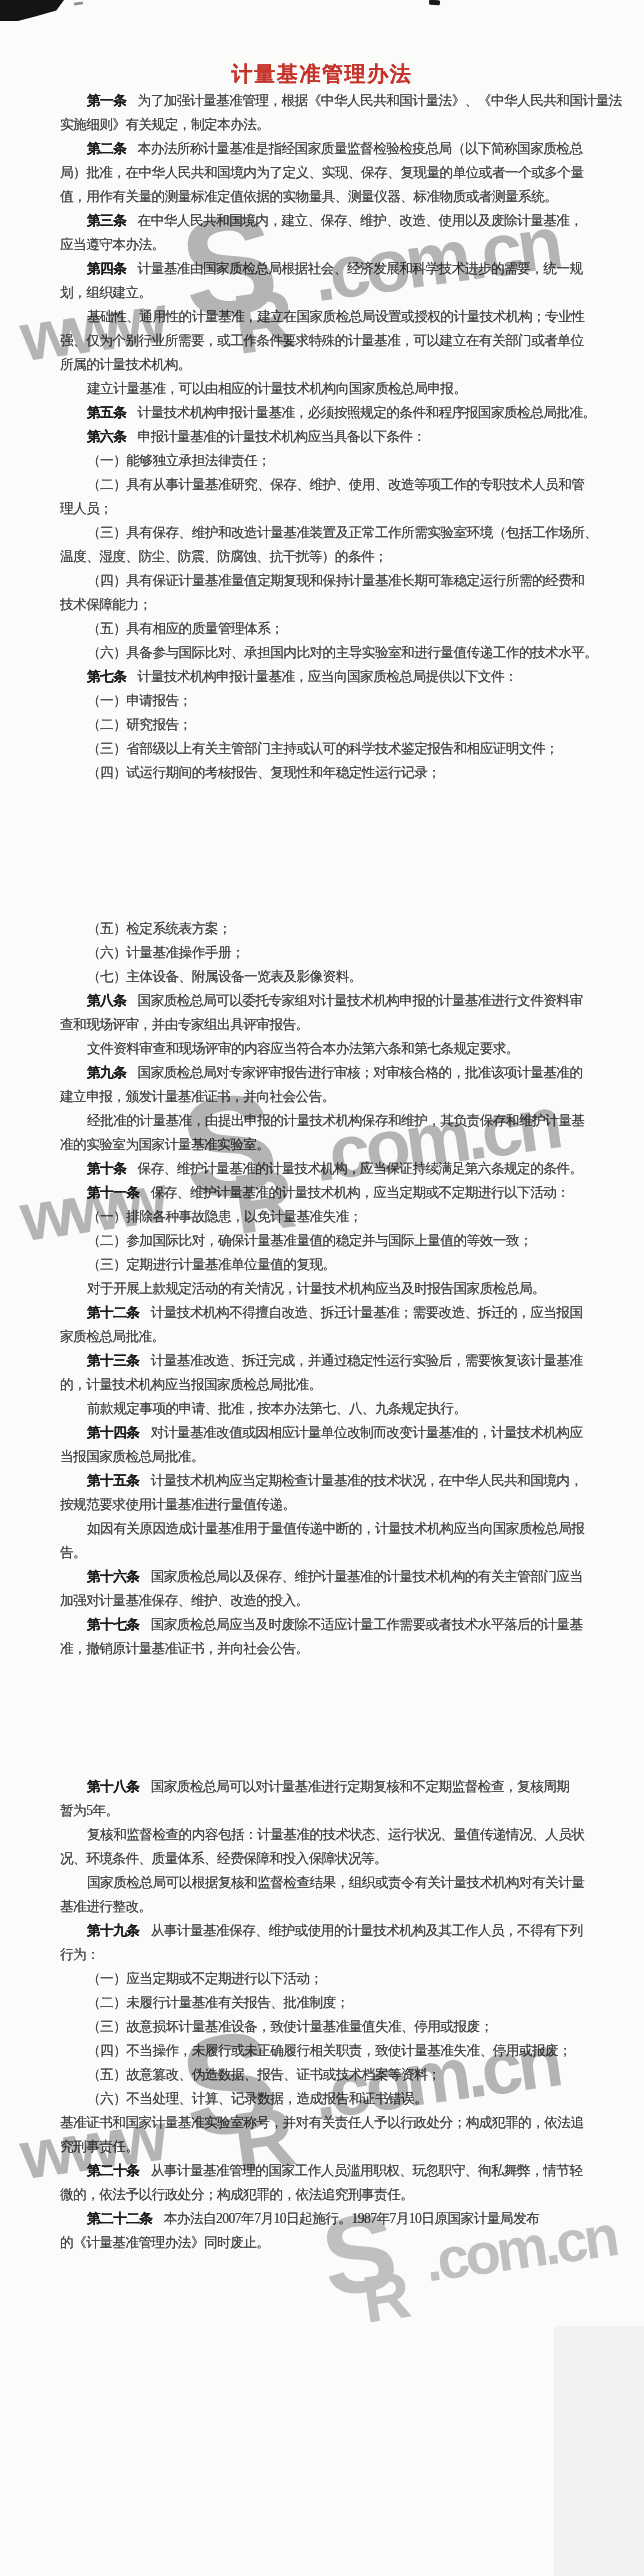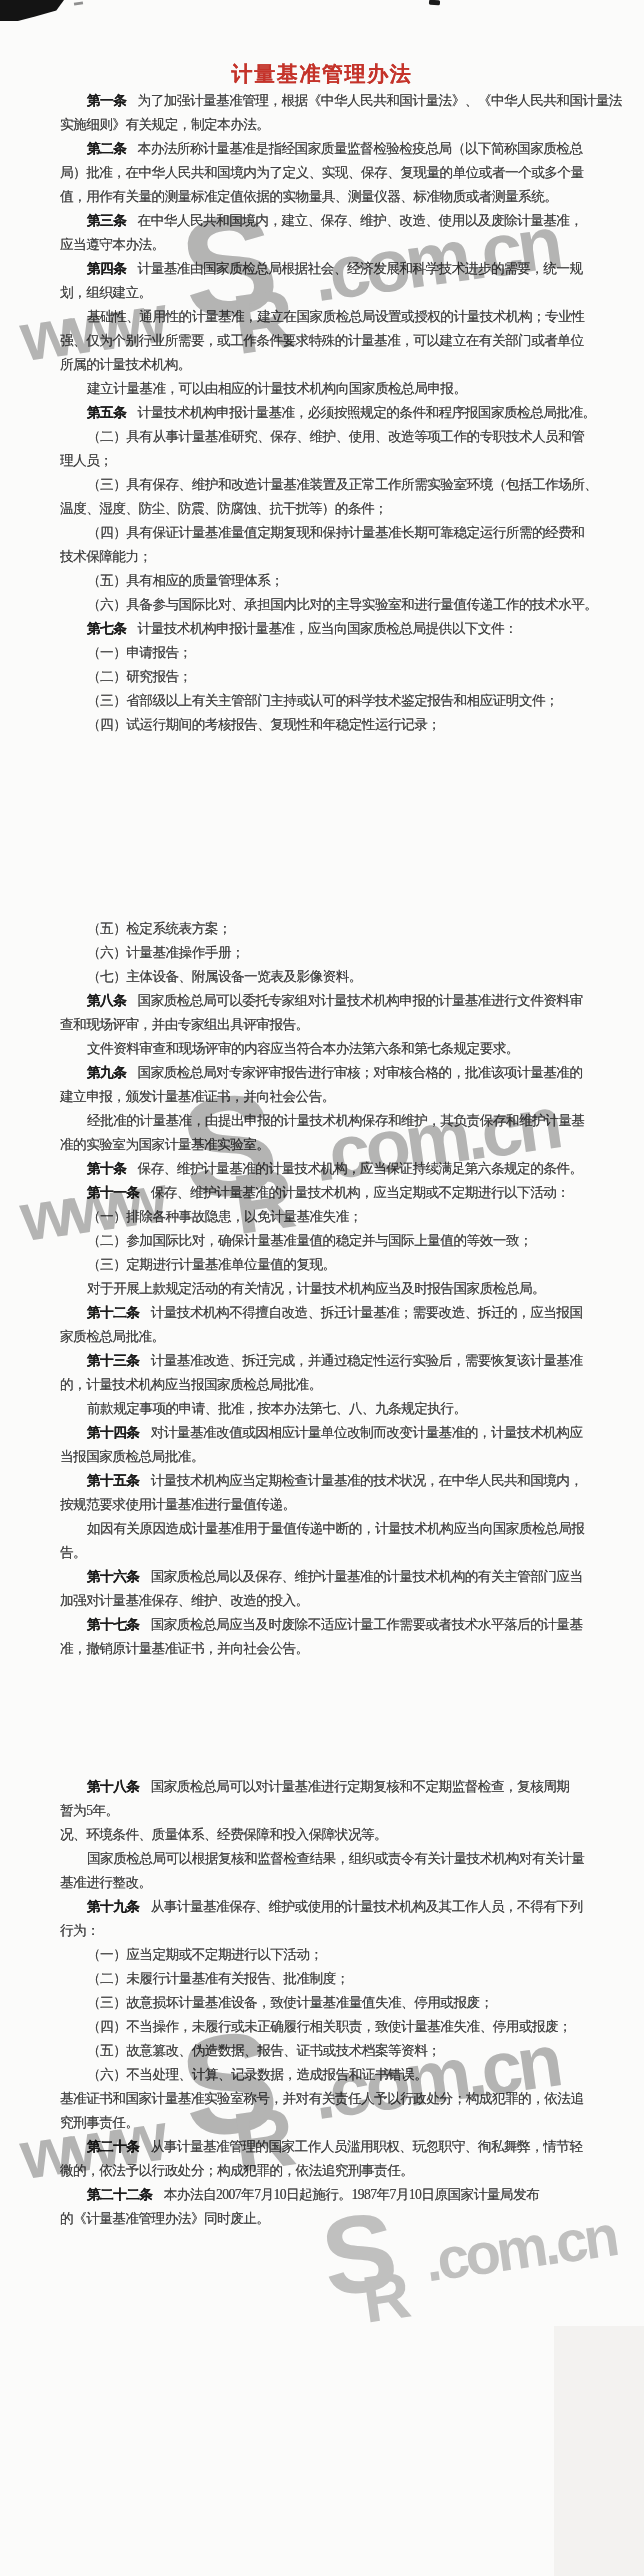--- a/index.html
+++ b/index.html
@@ -74,20 +74,22 @@
       <div class="line"><span>值，用作有关量的测量标准定值依据的实物量具、测量仪器、标准物质或者测量系统。</span></div>
       <div class="line indent"><b class="lead">第三条</b><span>在中华人民共和国境内，建立、保存、维护、改造、使用以及废除计量基准，</span></div>
       <div class="line"><span>应当遵守本办法。</span></div>
       <div class="line indent"><b class="lead">第四条</b><span>计量基准由国家质检总局根据社会、经济发展和科学技术进步的需要，统一规</span></div>
       <div class="line"><span>划，组织建立。</span></div>
       <div class="line indent"><span>基础性、通用性的计量基准，建立在国家质检总局设置或授权的计量技术机构；专业性</span></div>
       <div class="line"><span>强、仅为个别行业所需要，或工作条件要求特殊的计量基准，可以建立在有关部门或者单位</span></div>
       <div class="line"><span>所属的计量技术机构。</span></div>
       <div class="line indent"><span>建立计量基准，可以由相应的计量技术机构向国家质检总局申报。</span></div>
       <div class="line indent"><b class="lead">第五条</b><span>计量技术机构申报计量基准，必须按照规定的条件和程序报国家质检总局批准。</span></div>
+      <div class="line indent"><b class="lead">第六条</b><span>申报计量基准的计量技术机构应当具备以下条件：</span></div>
+      <div class="line indent"><span>（一）能够独立承担法律责任；</span></div>
       <div class="line indent"><span>（二）具有从事计量基准研究、保存、维护、使用、改造等项工作的专职技术人员和管</span></div>
       <div class="line"><span>理人员；</span></div>
       <div class="line indent"><span>（三）具有保存、维护和改造计量基准装置及正常工作所需实验室环境（包括工作场所、</span></div>
       <div class="line"><span>温度、湿度、防尘、防震、防腐蚀、抗干扰等）的条件；</span></div>
       <div class="line indent"><span>（四）具有保证计量基准量值定期复现和保持计量基准长期可靠稳定运行所需的经费和</span></div>
       <div class="line"><span>技术保障能力；</span></div>
       <div class="line indent"><span>（五）具有相应的质量管理体系；</span></div>
       <div class="line indent"><span>（六）具备参与国际比对、承担国内比对的主导实验室和进行量值传递工作的技术水平。</span></div>
       <div class="line indent"><b class="lead">第七条</b><span>计量技术机构申报计量基准，应当向国家质检总局提供以下文件：</span></div>
       <div class="line indent"><span>（一）申请报告；</span></div>
@@ -124,20 +126,21 @@
       <div class="line indent"><span>如因有关原因造成计量基准用于量值传递中断的，计量技术机构应当向国家质检总局报</span></div>
       <div class="line"><span>告。</span></div>
       <div class="line indent"><b class="lead">第十六条</b><span>国家质检总局以及保存、维护计量基准的计量技术机构的有关主管部门应当</span></div>
       <div class="line"><span>加强对计量基准保存、维护、改造的投入。</span></div>
       <div class="line indent"><b class="lead">第十七条</b><span>国家质检总局应当及时废除不适应计量工作需要或者技术水平落后的计量基</span></div>
       <div class="line"><span>准，撤销原计量基准证书，并向社会公告。</span></div>
     </section>
   <section class="page" id="page-2">
       <div class="line indent"><b class="lead">第十八条</b><span>国家质检总局可以对计量基准进行定期复核和不定期监督检查，复核周期</span></div>
       <div class="line"><span>暂为5年。</span></div>
+      <div class="line indent"><span>复核和监督检查的内容包括：计量基准的技术状态、运行状况、量值传递情况、人员状</span></div>
       <div class="line"><span>况、环境条件、质量体系、经费保障和投入保障状况等。</span></div>
       <div class="line indent"><span>国家质检总局可以根据复核和监督检查结果，组织或责令有关计量技术机构对有关计量</span></div>
       <div class="line"><span>基准进行整改。</span></div>
       <div class="line indent"><b class="lead">第十九条</b><span>从事计量基准保存、维护或使用的计量技术机构及其工作人员，不得有下列</span></div>
       <div class="line"><span>行为：</span></div>
       <div class="line indent"><span>（一）应当定期或不定期进行以下活动；</span></div>
       <div class="line indent"><span>（二）未履行计量基准有关报告、批准制度；</span></div>
       <div class="line indent"><span>（三）故意损坏计量基准设备，致使计量基准量值失准、停用或报废；</span></div>
       <div class="line indent"><span>（四）不当操作，未履行或未正确履行相关职责，致使计量基准失准、停用或报废；</span></div>
       <div class="line indent"><span>（五）故意篡改、伪造数据、报告、证书或技术档案等资料；</span></div>

